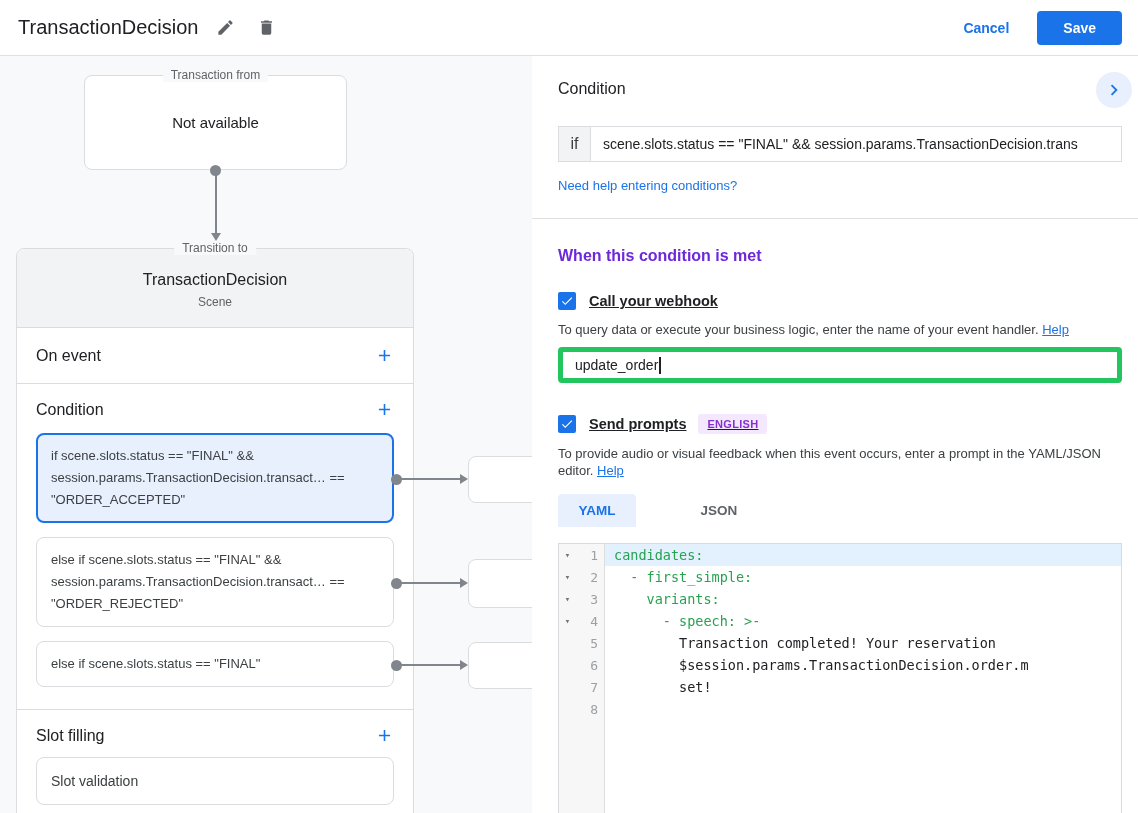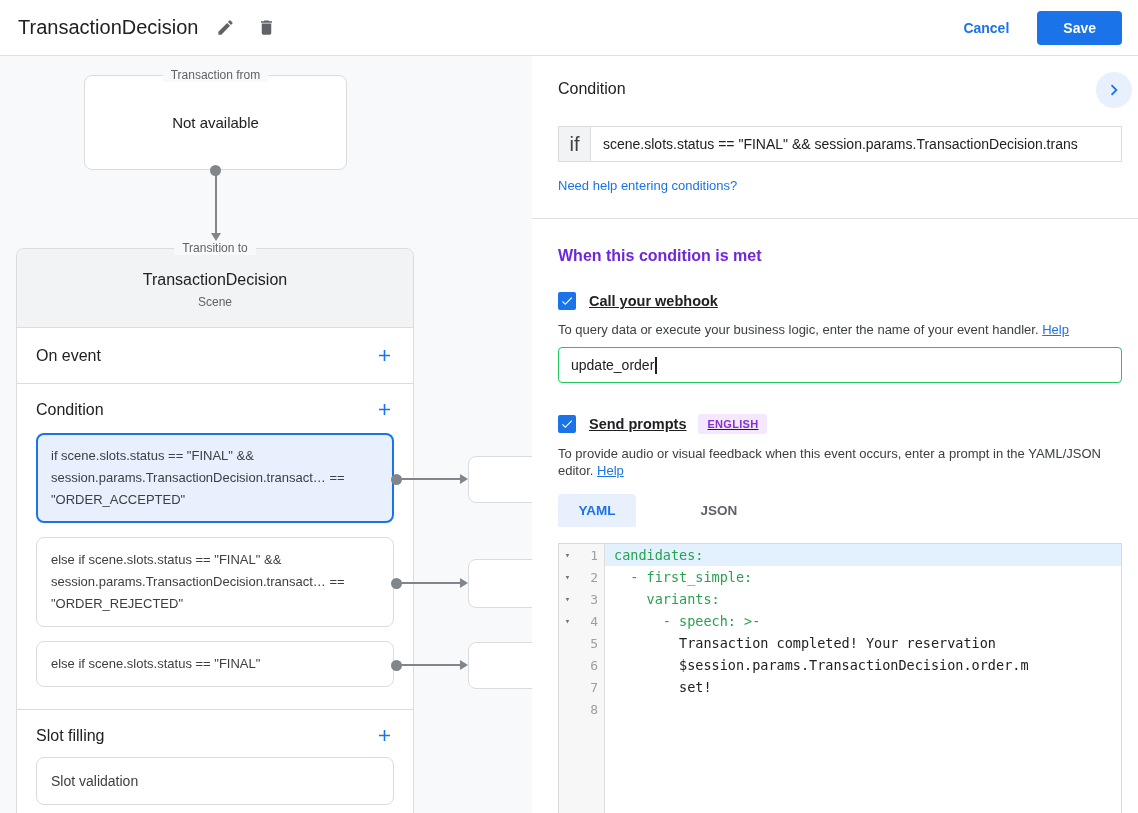--- a/index.html
+++ b/index.html
@@ -48,38 +48,38 @@
 
   .target-box { position:absolute; left:468px; width:80px; height:47px; background:#fff; border:1px solid #dadce0; border-radius:8px; }
 
   
   .panel-head { display:flex; align-items:center; margin-top:24px; position:relative; }
   .panel-title { font-size:16px; color:#202124; }
   .chev-btn { position:absolute; right:-10px; top:-8px; width:36px; height:36px; border-radius:50%; background:#e8f0fe; border:none; cursor:pointer; display:flex; align-items:center; justify-content:center; }
   .chev-btn svg { fill:#1a73e8; }
 
   .if-row { display:flex; margin-top:28px; height:36px; }
-  .if-prefix { width:32px; background:#f1f3f4; border:1px solid #dadce0; border-right:none; display:flex; align-items:center; justify-content:center; font-size:20px; color:#3c4043; flex:none; }
+  .if-prefix { width:32px; background:#f1f3f4; border:1px solid #dadce0; border-right:none; display:flex; align-items:center; justify-content:center; font-size:16px; color:#3c4043; flex:none; }
   .if-input { flex:1; border:1px solid #dadce0; background:#fff; display:flex; align-items:center; padding:0 12px; font-size:14px; color:#202124; white-space:nowrap; overflow:hidden; cursor:text; }
 
   .link { color:#1a73e8; font-size:13px; text-decoration:none; cursor:pointer; }
   .help-block { margin-top:14px; }
   .hr { border:none; border-top:1px solid #e0e0e0; margin:24px -16px 0 -26px; }
 
   .h2 { font-size:16px; color:#6d28d9; margin-top:28px; font-weight:bold; }
 
   .check-row { display:flex; align-items:center; margin-top:27px;text-decoration:underline; }
   .checkbox { width:18px; height:18px; border-radius:2px; background:#1a73e8; display:flex; align-items:center; justify-content:center; cursor:pointer; flex:none; }
   .check-label { font-size:14.5px; font-weight:bold; color:#202124; margin-left:13px; }
   .badge { background:#f3e8fd; color:#8430ce; font-size:11px; font-weight:bold; letter-spacing:.3px; border-radius:3px; padding:4px 9px; margin-left:12px; }
 
   .desc { font-size:13px; color:#3c4043; margin-top:11px; line-height:17px; max-width:560px; }
   .desc .link { text-decoration:underline; }
 
-  .text-input { margin-top:9px; height:36px; border:1px solid #22c55e; border-radius:4px; background:#fff; display:flex; align-items:center; padding:0 12px; font-size:14px; color:#202124; cursor:text; }
+  .text-input { margin-top:9px; height:36px; border:5px solid #22c55e; border-radius:4px; background:#fff; display:flex; align-items:center; padding:0 12px; font-size:14px; color:#202124; cursor:text; }
   .caret { display:inline-block; width:1.5px; height:17px; background:#202124; margin-left:1px; }
 
   .tabs { display:flex; margin-top:15px;gap:44px; }
   .tab { width:78px; height:33px; display:flex; align-items:center; justify-content:center; font-size:13.5px; font-weight:bold; color:#5f6368; background:transparent; border:none; cursor:pointer; border-radius:4px 4px 0 0; }
   .tab.active { background:#e8f0fe; color:#1a73e8; }
 
   .editor { margin-top:16px; border:1px solid #d8dadd; position:relative; height:290px; overflow:hidden; font-family:"DejaVu Sans Mono","Liberation Mono",monospace; font-size:13.5px; }
   .editor::before { content:''; position:absolute; left:0; top:0; bottom:0; width:45px; background:#f7f7f7; border-right:1px solid #ddd; }
   .ed-line { display:flex; height:22px; position:relative; }
   .gut { width:46px; flex:none; display:flex; align-items:center; }

